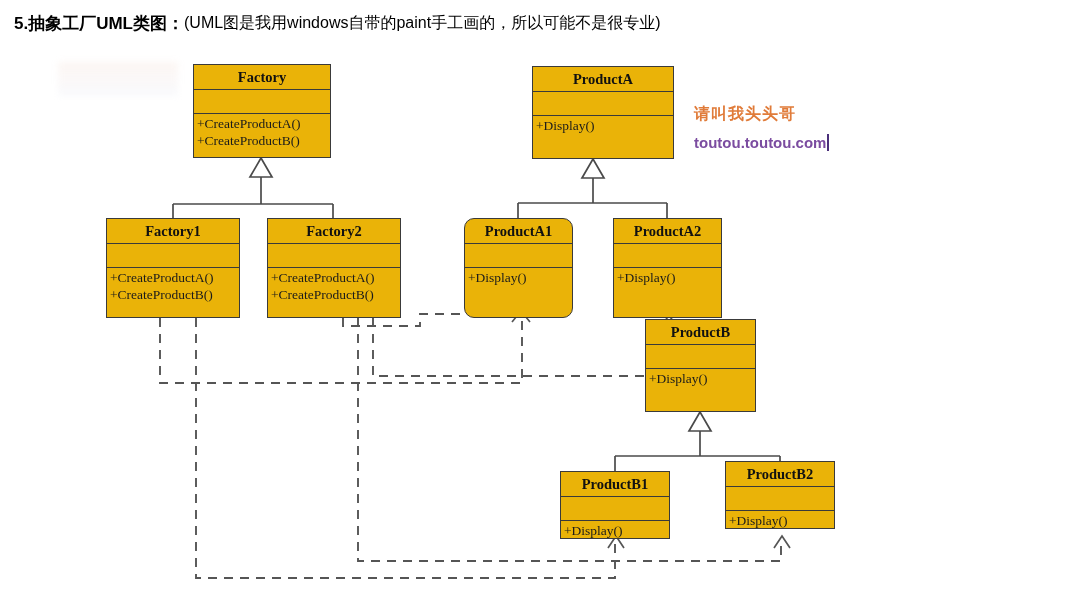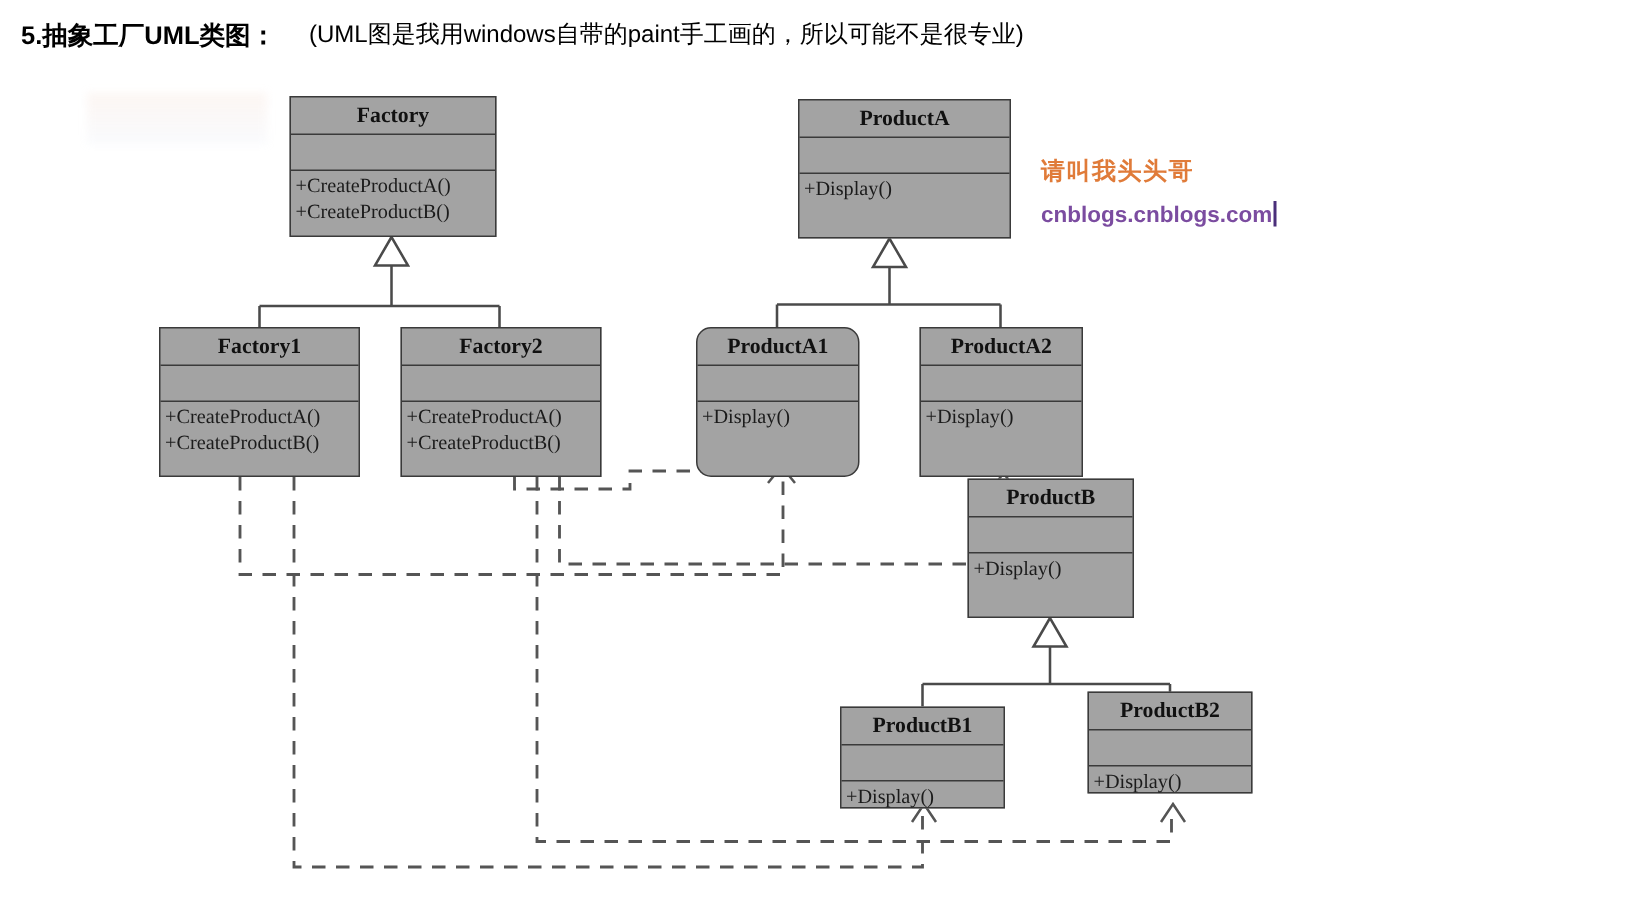--- a/index.html
+++ b/index.html
@@ -33,21 +33,20 @@
     color: #000000;
     margin-left: 14px;
     letter-spacing: 0px;
     white-space: nowrap;
   }
   #header-note {
     font-family: "Liberation Sans", sans-serif;
     font-weight: normal;
     font-size: 16px;
     color: #000000;
-    margin-left: 22px;
     white-space: nowrap;
   }
 
   
   #canvas {
     position: absolute;
     left: 0;
     top: 46px;
     width: 1088px;
     height: 561px;
@@ -56,21 +55,21 @@
     position: absolute;
     left: 0;
     top: 0;
   }
 
   
   .uml-class {
     position: absolute;
     box-sizing: border-box;
     border: 1.6px solid #3a3a3a;
-    background: #a3a3a3;
+    background: #eab308;
   }
   .uml-name {
     box-sizing: border-box;
     height: 25px;
     line-height: 24px;
     text-align: center;
     font-weight: bold;
     font-size: 14.5px;
     font-family: "Liberation Serif", serif;
     color: #111111;
@@ -282,16 +281,16 @@
   <div class="uml-class" style="left:725px; top:415px; width:110px; height:68px;">
     <div class="uml-name">ProductB2</div>
     <div class="uml-attrs"></div>
     <div class="uml-ops">
       <div class="uml-op">+Display()</div>
     </div>
   </div>
 
   <div id="watermark">
     <div id="wm-line1">请叫我头头哥</div>
-    <div id="wm-line2"><span>cnblogs.cnblogs.com</span><span id="wm-caret"></span></div>
+    <div id="wm-line2"><span>toutou.toutou.com</span><span id="wm-caret"></span></div>
   </div>
 
 </div>
 
 </body></html>

